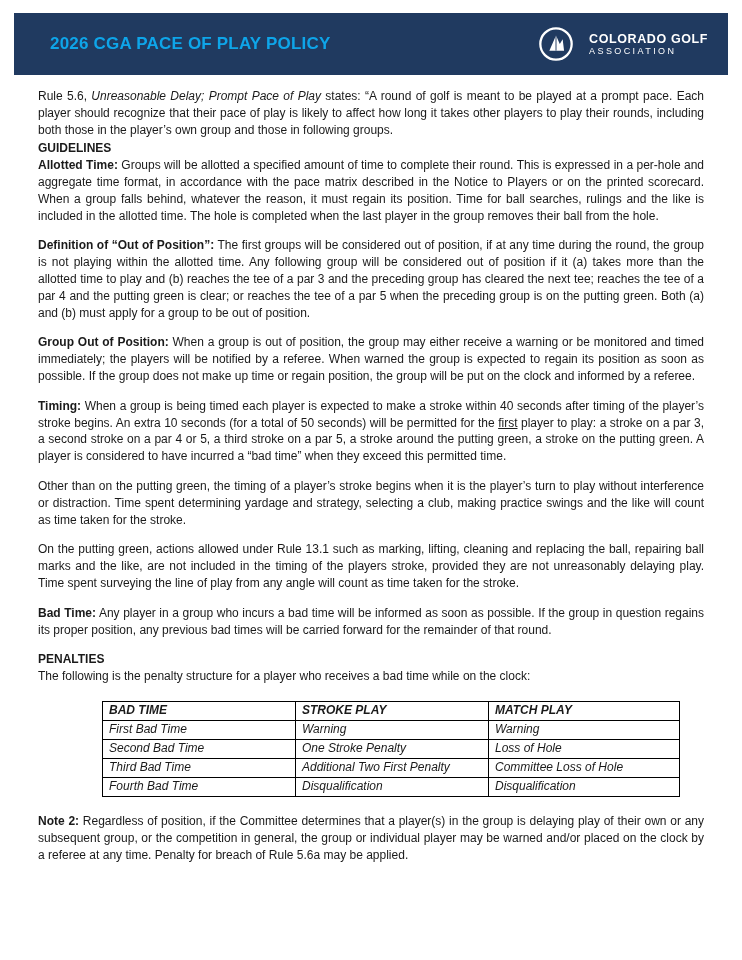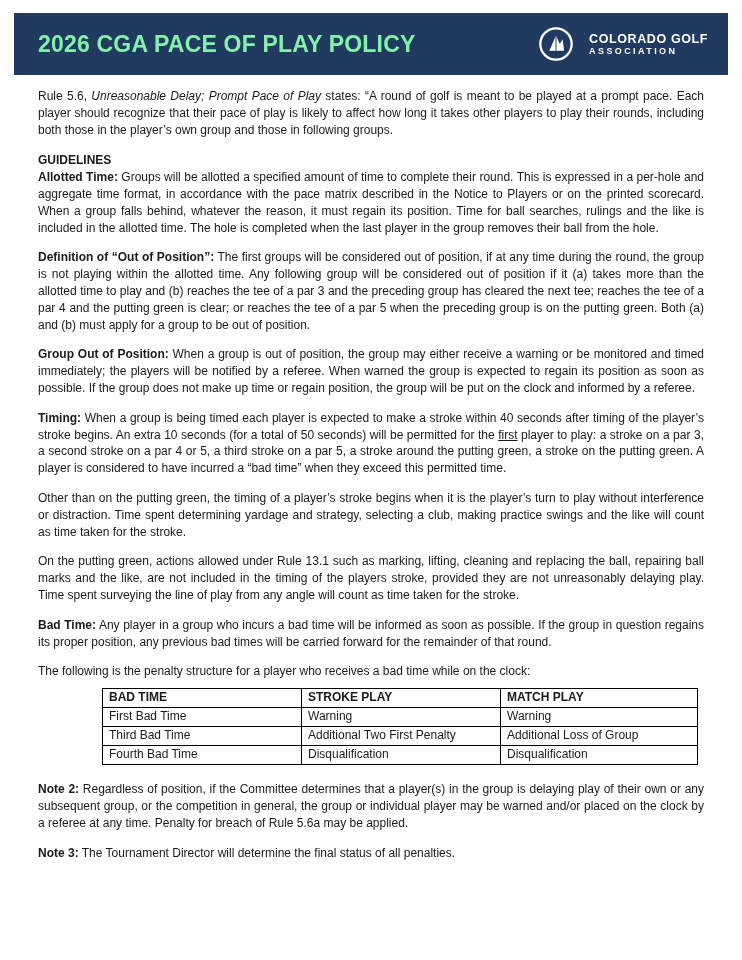--- a/index.html
+++ b/index.html
@@ -12,50 +12,50 @@
   .page { width:742px; box-sizing:border-box; }
   .banner {
     background: var(--banner, #203a60);
     margin:13px 14px 11px 14px;
     height:62px;
     display:flex; align-items:center; justify-content:space-between;
     padding:0 20px 0 24px;
     box-sizing:border-box;
   }
   .title {
-    color:#86efac; font-size:23px; font-weight:bold;
-    letter-spacing:.2px; margin:0;
+    color:#0ea5e9; font-size:17px; font-weight:bold;
+    letter-spacing:.2px; margin:12px;
   }
   .logo { display:flex; align-items:center; gap:14px; color:#ffffff; }
   .logo-icon { display:inline-flex; }
   .logo-text { display:flex; flex-direction:column; line-height:1.15; }
   .logo-line1 { font-weight:bold; font-size:12.5px; letter-spacing:.6px; }
-  .logo-line2 { font-size:9px; letter-spacing:2.4px; font-weight:bold; }
+  .logo-line2 { font-size:9px; letter-spacing:2.4px; font-weight:normal; }
   .content {
     padding:2px 38px 24px 38px;
     font-size:12px; line-height:1.4; text-align:justify;
   }
   .content p { margin:0 0 13px 0; }
-  p.tight { margin-bottom:14px; }
+  p.tight { margin-bottom:2px; }
   h2.center-head {
     font-size:12px; font-weight:bold;
     margin:0 0 0 0; line-height:1.4;
   }
   .u { text-decoration:underline; }
   table.penalty-table {
     border-collapse:collapse;
     margin:3px 0 16px 64px;
     table-layout:fixed;
   }
   .penalty-table th, .penalty-table td {
     border:1px solid #000000;
     font-size:12px; line-height:1.25;
-    padding:1px 12px 2px 6px;
+    padding:1px 6px 2px 6px;
     text-align:left; vertical-align:middle;
-    overflow:hidden; white-space:nowrap;
+    overflow:hidden; white-space:nowrap;font-style:italic;
   }
   .penalty-table th { font-weight:bold; }
   .col-a { width:180px; } .col-b { width:180px; } .col-c { width:178px; }
 </style>
 </head>
 <body>
 
 <div class="page">
 
   <header class="banner">
@@ -88,49 +88,54 @@
     <p><b>Group Out of Position:</b><span> When a group is out of position, the group may either receive a warning or be monitored and timed immediately; the players will be notified by a referee. When warned the group is expected to regain its position as soon as possible. If the group does not make up time or regain position, the group will be put on the clock and informed by a referee.</span></p>
 
     <p><b>Timing:</b><span> When a group is being timed each player is expected to make a stroke within 40 seconds after timing of the player’s stroke begins. An extra 10 seconds (for a total of 50 seconds) will be permitted for the </span><span class="u">first</span><span> player to play: a stroke on a par 3, a second stroke on a par 4 or 5, a third stroke on a par 5, a stroke around the putting green, a stroke on the putting green. A player is considered to have incurred a “bad time” when they exceed this permitted time.</span></p>
 
     <p><span>Other than on the putting green, the timing of a player’s stroke begins when it is the player’s turn to play without interference or distraction. Time spent determining yardage and strategy, selecting a club, making practice swings and the like will count as time taken for the stroke.</span></p>
 
     <p><span>On the putting green, actions allowed under Rule 13.1 such as marking, lifting, cleaning and replacing the ball, repairing ball marks and the like, are not included in the timing of the players stroke, provided they are not unreasonably delaying play. Time spent surveying the line of play from any angle will count as time taken for the stroke.</span></p>
 
     <p><b>Bad Time:</b><span> Any player in a group who incurs a bad time will be informed as soon as possible. If the group in question regains its proper position, any previous bad times will be carried forward for the remainder of that round.</span></p>
 
+    <h2 class="center-head">PENALTIES</h2>
 
-    <p class="tight" style="margin-bottom:8px;">The following is the penalty structure for a player who receives a bad time while on the clock:</p>
+    <p class="tight" style="margin-bottom:16px;">The following is the penalty structure for a player who receives a bad time while on the clock:</p>
 
     <table class="penalty-table">
       <thead>
         <tr>
           <th class="col-a">BAD TIME</th>
           <th class="col-b">STROKE PLAY</th>
           <th class="col-c">MATCH PLAY</th>
         </tr>
       </thead>
       <tbody>
         <tr>
           <td>First Bad Time</td>
           <td>Warning</td>
           <td>Warning</td>
         </tr>
         <tr>
+          <td>Second Bad Time</td>
+          <td>One Stroke Penalty</td>
+          <td>Loss of Hole</td>
+        </tr>
+        <tr>
           <td>Third Bad Time</td>
           <td>Additional Two First Penalty</td>
-          <td>Additional Loss of Group</td>
+          <td>Committee Loss of Hole</td>
         </tr>
         <tr>
           <td>Fourth Bad Time</td>
           <td>Disqualification</td>
           <td>Disqualification</td>
         </tr>
       </tbody>
     </table>
 
 
     <p><b>Note 2:</b><span> Regardless of position, if the Committee determines that a player(s) in the group is delaying play of their own or any subsequent group, or the competition in general, the group or individual player may be warned and/or placed on the clock by a referee at any time. Penalty for breach of Rule 5.6a may be applied.</span></p>
 
-    <p><b>Note 3:</b><span> The Tournament Director will determine the final status of all penalties.</span></p>
 
   </main>
 </div>
 
 </body></html>

